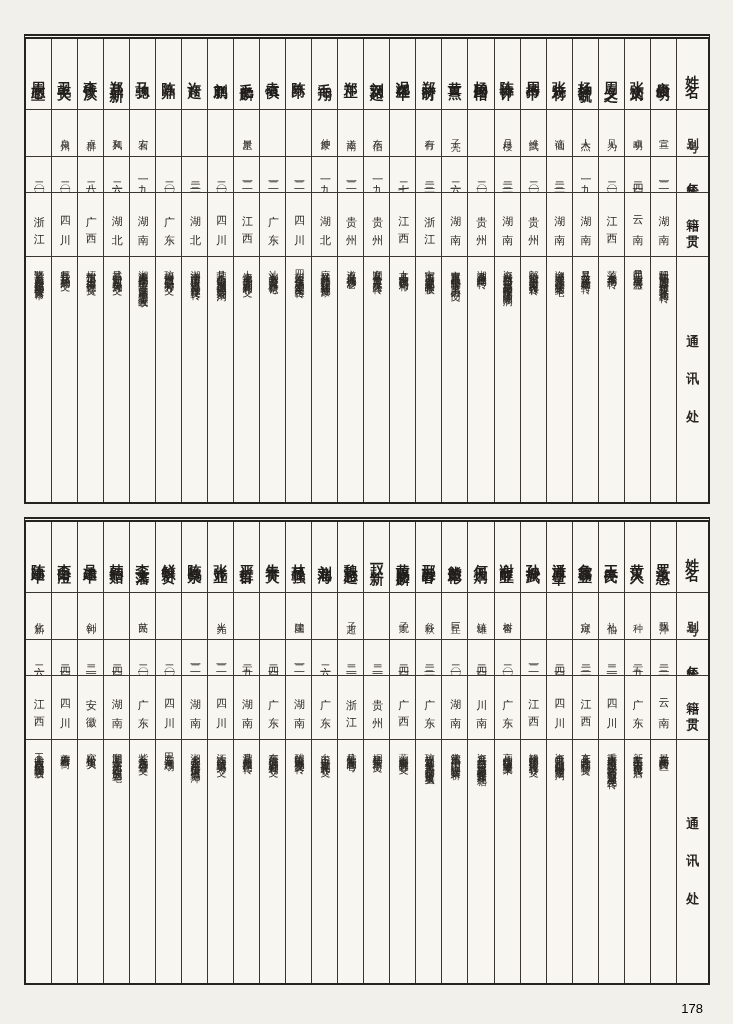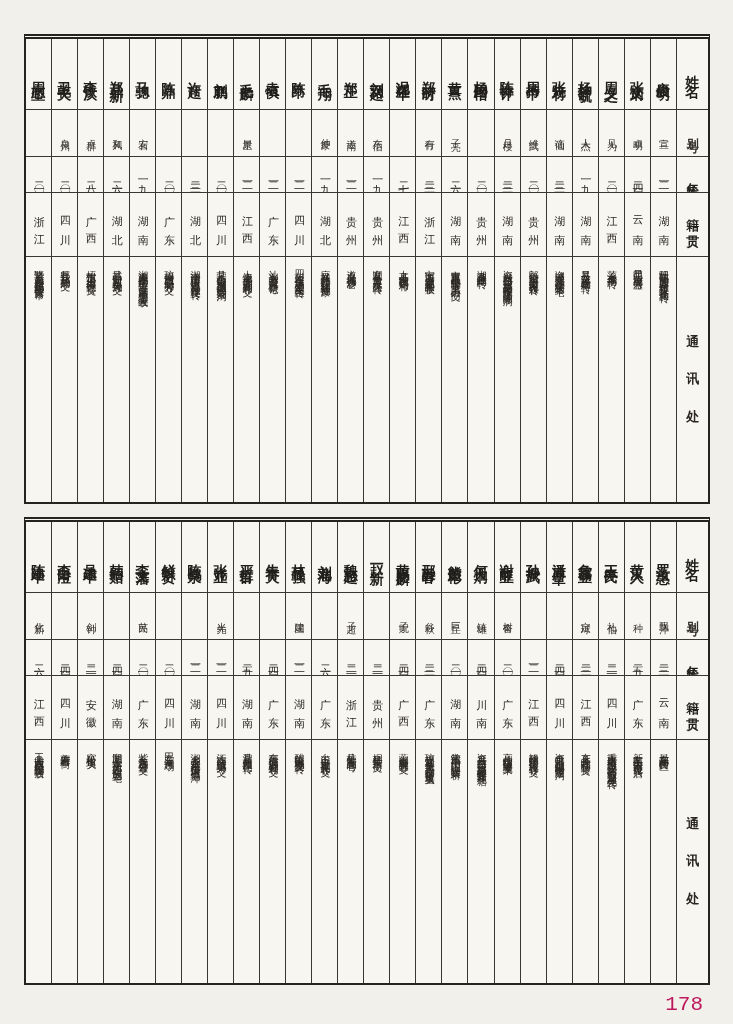--- a/index.html
+++ b/index.html
@@ -56,22 +56,22 @@
   
   .h .vtext{font-weight:bold;font-size:13px;}
   .c-name.h .vtext{letter-spacing:10px;font-size:14px;}
   .c-alias.h .vtext{letter-spacing:5px;font-size:12px;}
   .c-age.h .vtext{letter-spacing:3px;font-size:12px;}
   .c-native.h .vtext{letter-spacing:16px;font-size:13px;}
   .c-addr.h{align-items:center;padding:0;}
   .c-addr.h .vtext{letter-spacing:38px;font-size:13px;}
   .page-number{
     position:absolute;right:30px;bottom:8px;
-    font-size:21px;color:#be185d;
-    font-family:Liberation Mono, monospace;
+    font-size:13px;color:#000000;
+    font-family:Liberation Sans, sans-serif;
   }
 </style>
 </head>
 <body>
 
 <div class="page">
   <div class="dir-table table-top">
       <div class="col header-col">
         <div class="cell c-name h">
           <span class="vtext">姓名</span>

